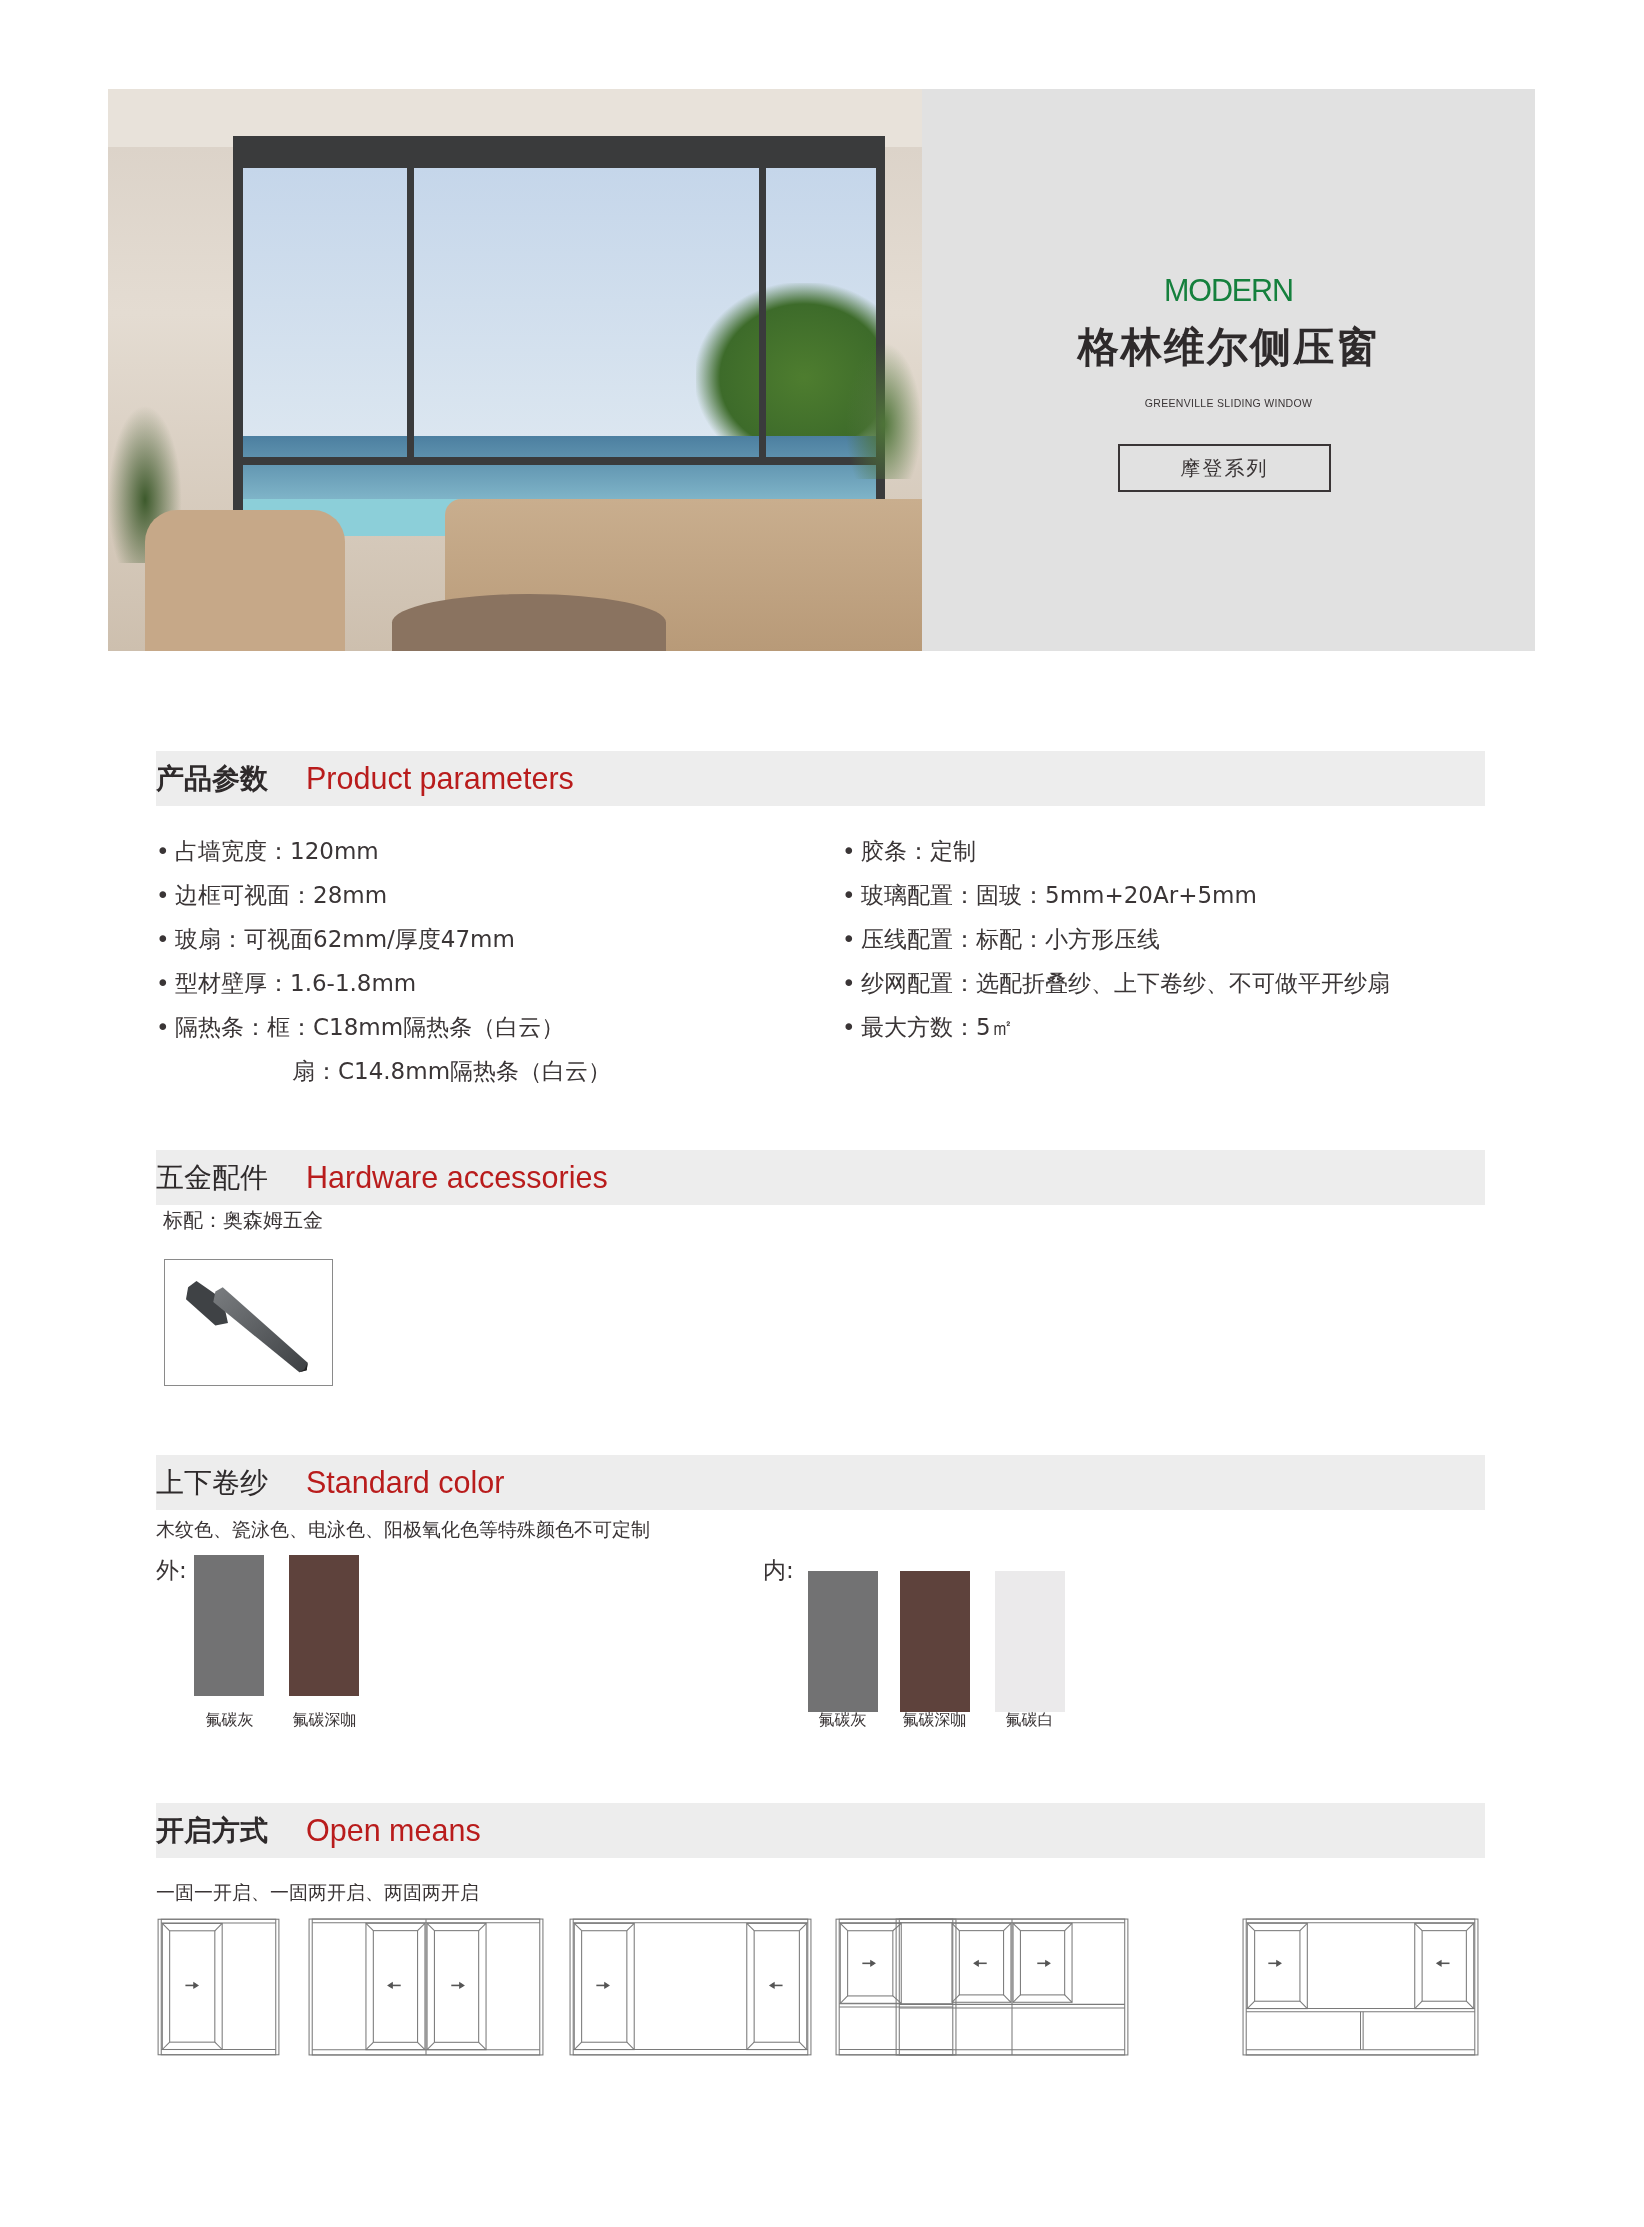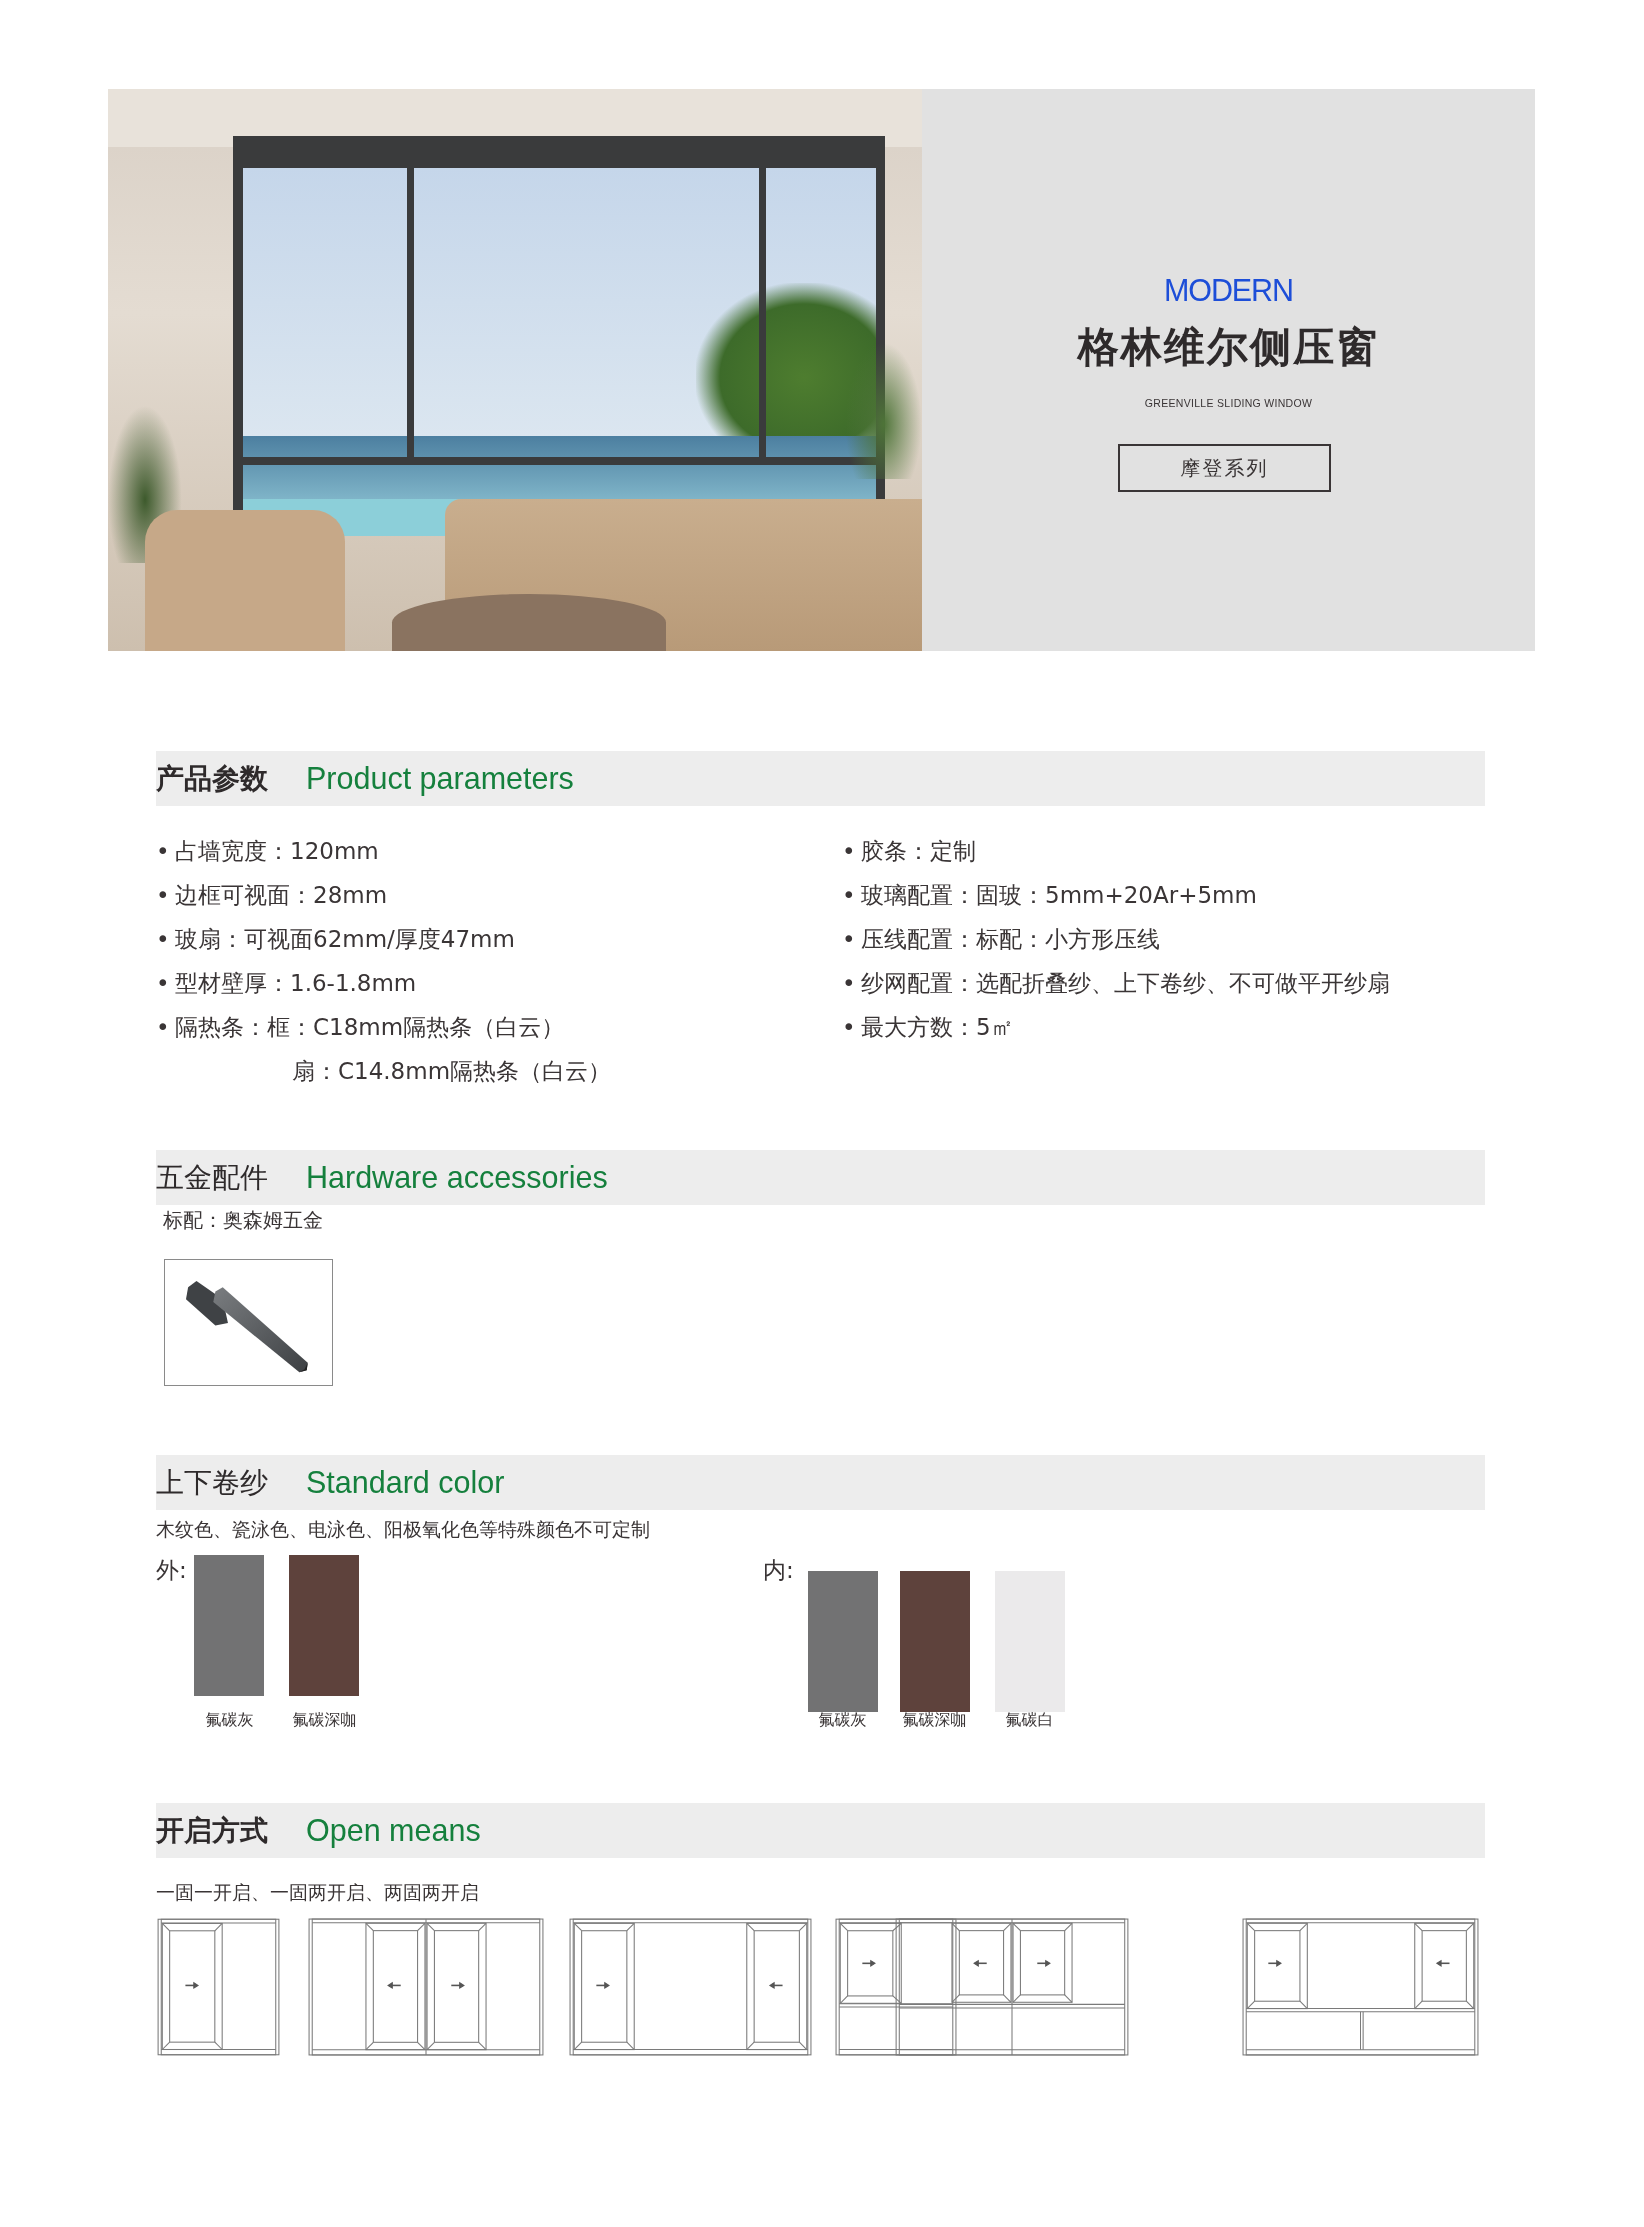--- a/index.html
+++ b/index.html
@@ -4,21 +4,21 @@
 <style>
   * { box-sizing: border-box; margin: 0; padding: 0; }
   html, body { width: 1644px; height: 2227px; background: #ffffff; overflow: hidden; }
   body { position: relative; font-family: "DejaVu Sans", "Liberation Sans", sans-serif; color: #3a3536; }
 
   
   .hero { position: absolute; left: 108px; top: 89px; width: 1427px; height: 562px; display: flex; }
   .hero-photo { position: relative; width: 814px; height: 100%; overflow: hidden;
     background: linear-gradient(180deg, #d9d0c6 0%, #e4dcd2 40%, #cdbfae 100%); }
   .hero-panel { flex: 1; background: #e1e1e1; position: relative; }
-  .hero-modern { position: absolute; top: 184px; left: 0; right: 0; text-align: center; font-family: "Liberation Sans", sans-serif; font-size: 30.5px; letter-spacing: -1.1px; font-weight: 300; color: #1d4ed8; }
+  .hero-modern { position: absolute; top: 184px; left: 0; right: 0; text-align: center; font-family: "Liberation Sans", sans-serif; font-size: 30.5px; letter-spacing: -1.1px; font-weight: 300; color: #15803d; }
   .hero-title { position: absolute; top: 231px; left: 0; right: 0; text-align: center; font-size: 41px; font-weight: bold; color: #2e2a2b; letter-spacing: 2.1px; }
   .hero-sub { position: absolute; top: 308px; left: 0; right: 0; text-align: center; font-family: "Liberation Sans", sans-serif; font-size: 10.5px; color: #3a3536; letter-spacing: 0.3px; }
   .hero-series { position: absolute; top: 355px; left: 196px; width: 213px; height: 48px; border: 2.1px solid #3a3536; display: flex; align-items: center; justify-content: center; font-size: 20px; color: #3a3536; letter-spacing: 2.1px; }
 
   
   .wall-top { position: absolute; left: 0; top: 0; width: 100%; height: 58px; background: #e8e2da; }
   .win-frame { position: absolute; left: 125px; top: 47px; width: 652px; height: 400px; background: #3a3b3c; }
   .sky { position: absolute; left: 9.5px; top: 32px; width: 633px; height: 268px; background: linear-gradient(180deg, #c5d6ea 0%, #dbe6f0 100%); }
   .sea { position: absolute; left: 9.5px; top: 300px; width: 633px; height: 63px; background: linear-gradient(180deg, #4c7fa0 0%, #7fb4c8 100%); }
   .pool { position: absolute; left: 9.5px; top: 363px; width: 633px; height: 37px; background: #8ccfd9; }
@@ -28,21 +28,21 @@
   .sofa { position: absolute; left: 337px; top: 410px; width: 477px; height: 152px; background: linear-gradient(180deg, #c9ae8e 0%, #b89a78 100%); border-radius: 16px 0 0 0; }
   .chair { position: absolute; left: 37px; top: 421px; width: 200px; height: 141px; background: #c6a888; border-radius: 32px 32px 0 0; }
   .table { position: absolute; left: 284px; top: 505px; width: 274px; height: 57px; background: #8a7360; border-radius: 50% 50% 0 0; }
   .plant-left { position: absolute; left: 0; top: 316px; width: 74px; height: 158px; background: radial-gradient(ellipse at 50% 60%, #3d5a2c 0%, transparent 70%); }
   .plant-right { position: absolute; left: 737px; top: 253px; width: 77px; height: 137px; background: radial-gradient(ellipse at 50% 60%, #4e7438 0%, transparent 70%); }
 
   
   .section-bar { position: absolute; left: 156px; width: 1329px; height: 55px; background: #ededed; display: flex; align-items: center; }
   .sb-cn { font-size: 28px; color: #2e2a2b; padding-left: 0; }
   .sb-cn.bold { font-weight: bold; }
-  .sb-en { font-family: "Liberation Sans", sans-serif; font-size: 30.5px; color: #15803d; margin-left: 38px; font-weight: 300; }
+  .sb-en { font-family: "Liberation Sans", sans-serif; font-size: 30.5px; color: #b91c1c; margin-left: 38px; font-weight: 300; }
 
   
   .param-col { position: absolute; top: 829px; font-size: 23px; color: #3a3536; line-height: 44px; }
   .param-col.left { left: 156px; }
   .param-col.right { left: 842px; }
   .param-row { display: flex; white-space: nowrap; }
   .param-row .bullet { width: 19px; display: inline-block; }
 
   
   .hw-note { position: absolute; left: 163px; top: 1207px; font-size: 20px; color: #3a3536; }

